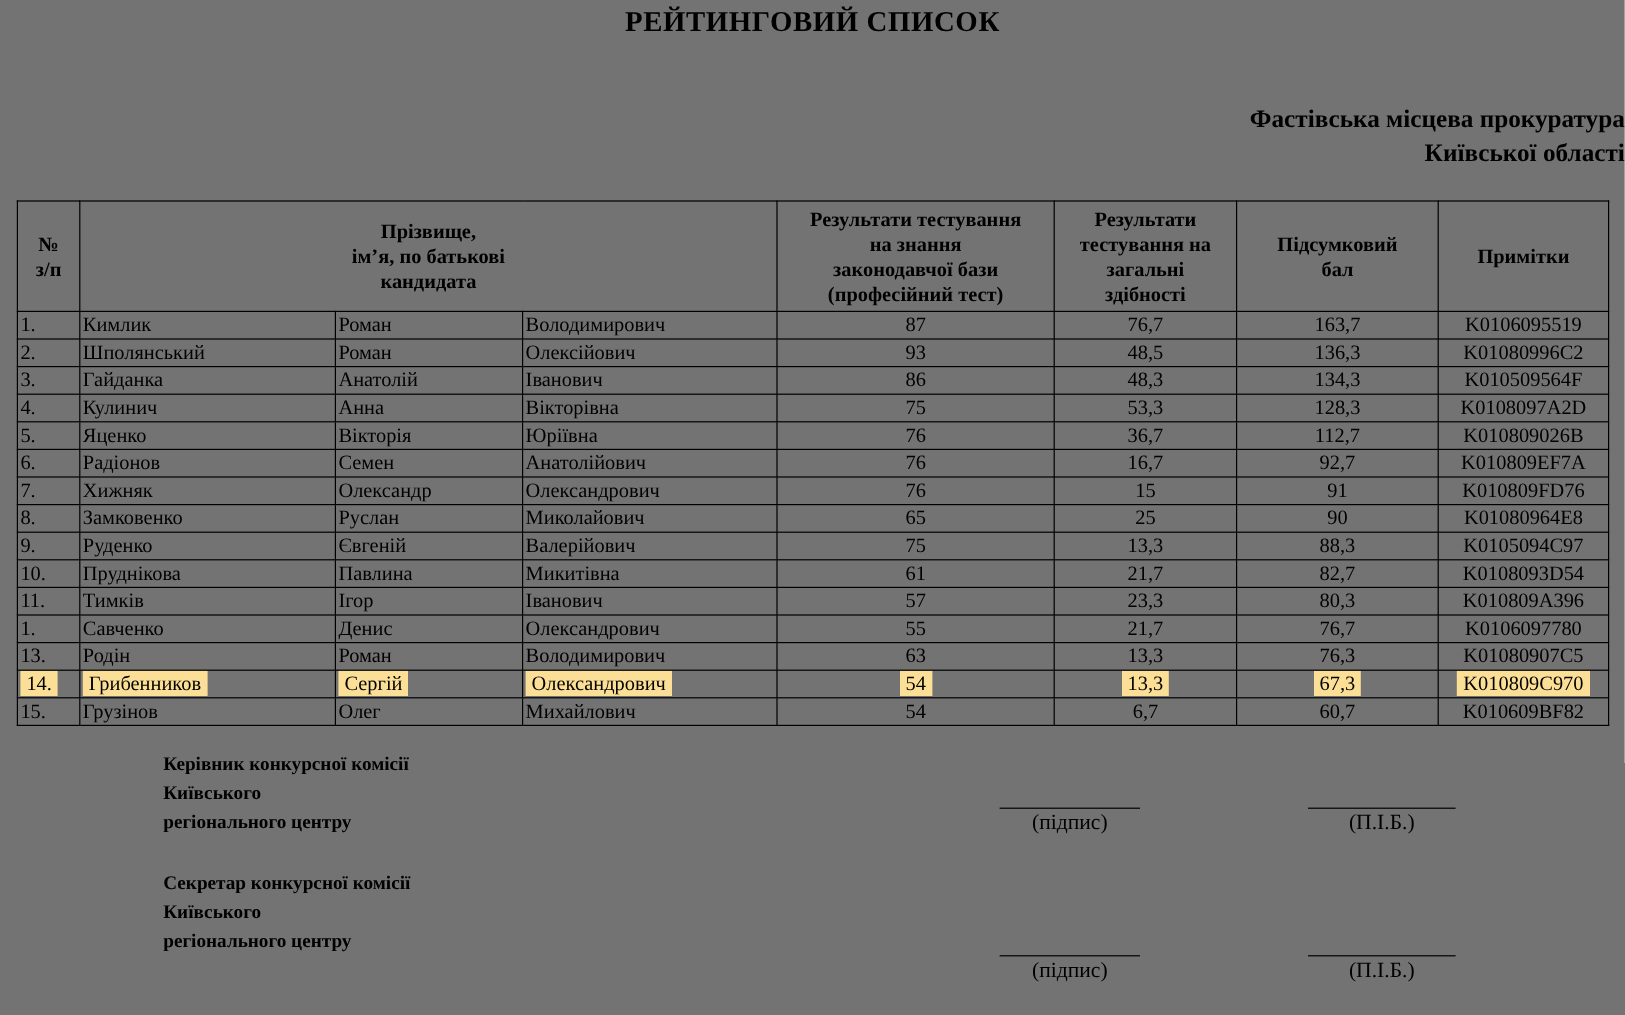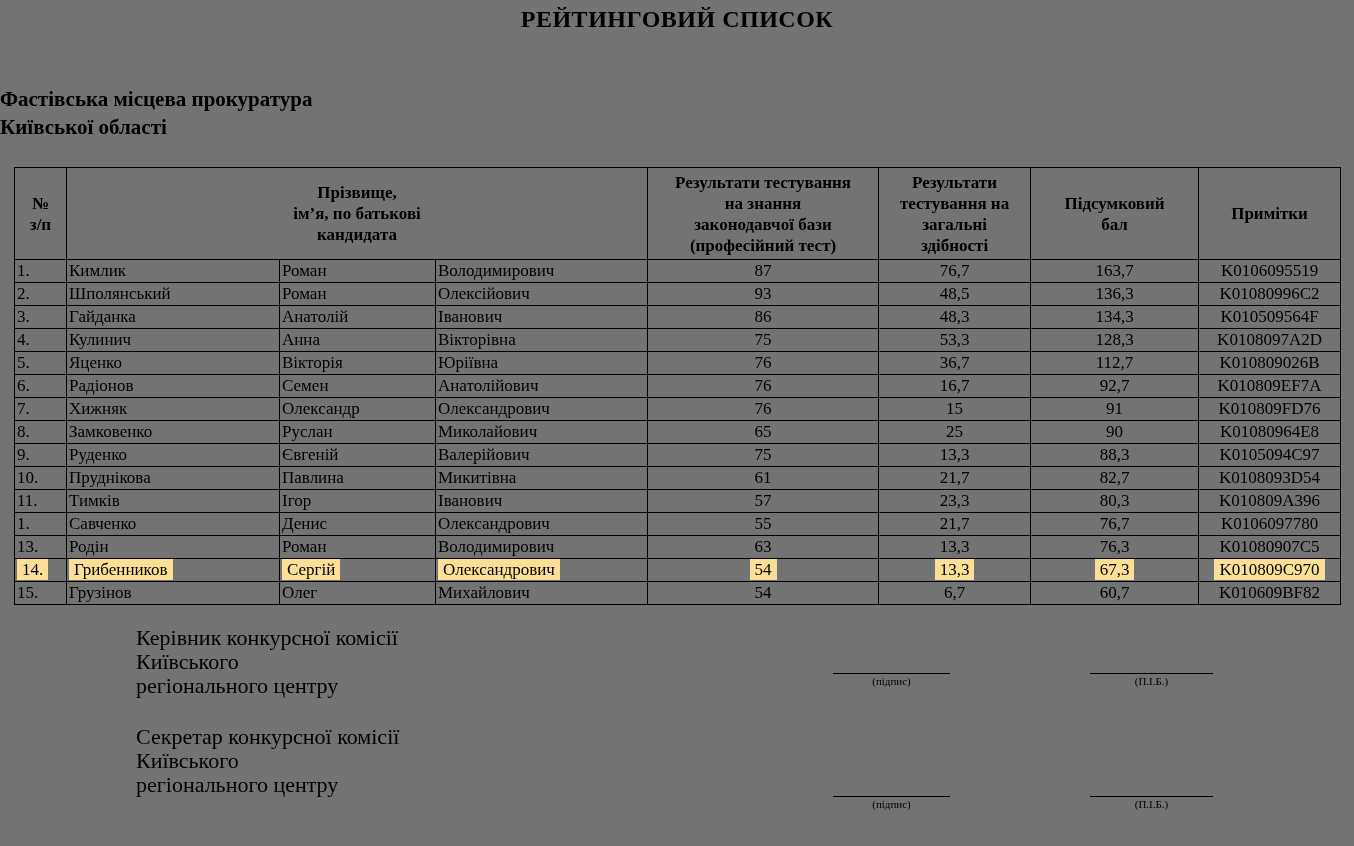--- a/index.html
+++ b/index.html
@@ -15,21 +15,21 @@
     overflow: hidden;
   }
   .doc-title {
     position: absolute; top: 6px; left: 0; right: 0;
     text-align: center;
     font-size: 24px; font-weight: bold;
     letter-spacing: .5px;
   }
   .doc-subtitle {
     position: absolute; top: 85px; left: 0; right: 0;
-    text-align: left;
+    text-align: right;
     font-size: 21px; font-weight: bold;
     line-height: 28px;
     white-space: pre-line;
   }
   table.rating {
     position: absolute; top: 167px; left: 14px;
     width: 1326px;
     border-collapse: collapse;
     table-layout: fixed;
   }
@@ -52,29 +52,30 @@
     vertical-align: middle;
     padding: 0 2px;
   }
   td.c-left  { text-align: left; padding-left: 9px; }
   td.c-center{ text-align: center; }
   td.cell-num-pad { padding-left: 5px; }
   .hl { background: var(--hl); padding: 1px 5px; margin-top: 20px; }
   .role {
     position: absolute;
     left: 136px;
-    font-size: 22px;
+    font-size: 16px;
     line-height: 24px;
     white-space: pre-line;
+    font-weight: bold;
   }
   .role-1 { top: 626px; }
   .role-2 { top: 725px; }
   .sigblock { position: absolute; text-align: center; }
   .sigline  { border-top: 1.5px solid var(--border); height: 0; }
-  .siglabel { font-size: 11px; padding-top: 1px; }
+  .siglabel { font-size: 18px; padding-top: 1px; }
   .sig-b1-sign { left: 833px;  top: 673px; width: 117px; }
   .sig-b1-name { left: 1090px; top: 673px; width: 123px; }
   .sig-b2-sign { left: 833px;  top: 796px; width: 117px; }
   .sig-b2-name { left: 1090px; top: 796px; width: 123px; }
 </style>
 </head>
 <body>
 
 <div class="page">
 

